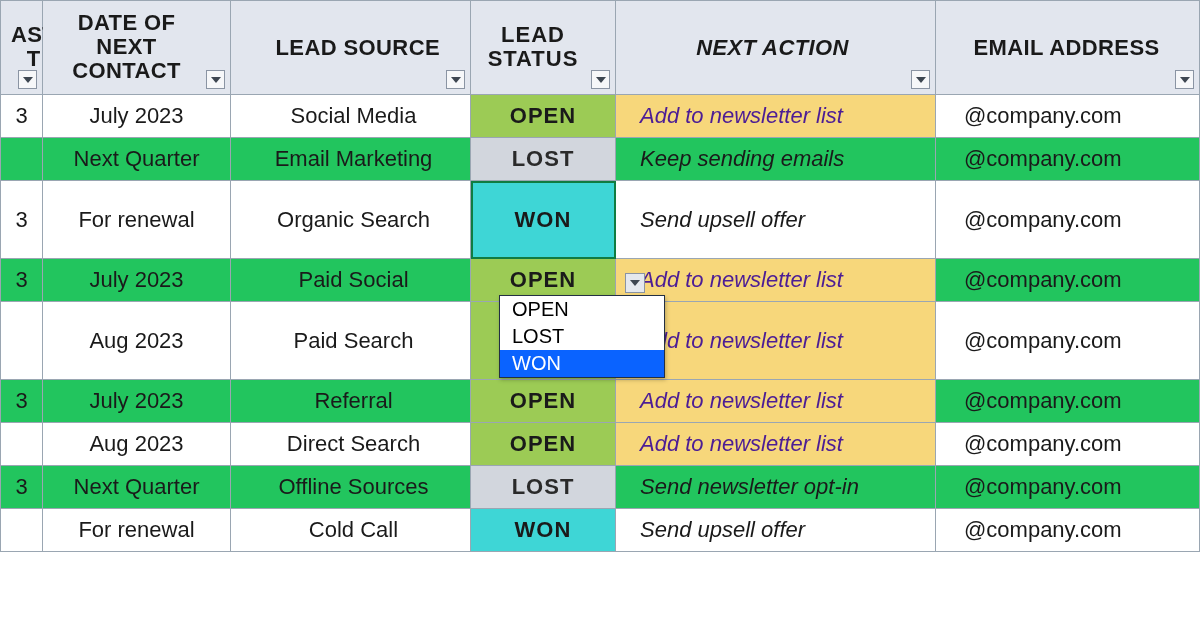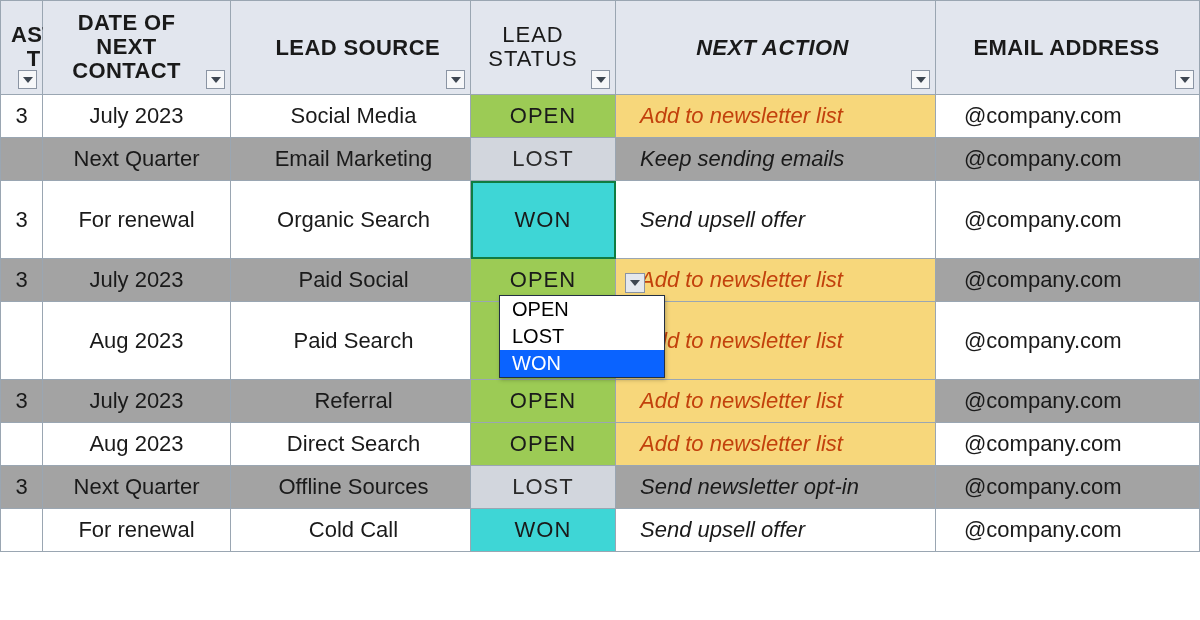--- a/index.html
+++ b/index.html
@@ -34,34 +34,34 @@
     cursor: pointer;
   }
   .filter-btn .tri {
     width: 0; height: 0;
     border-left: 5px solid transparent;
     border-right: 5px solid transparent;
     border-top: 6px solid #3d4651;
   }
 
   td { padding: 8px 14px; background: #ffffff; }
-  tr.even td { background: #a3a3a3; }
+  tr.even td { background: #22c55e; }
 
   .c-last    { width: 42px;  text-align: center; }
   .c-next    { width: 188px; text-align: center; }
   .c-source  { width: 240px; text-align: center; padding-left: 20px; }
-  .c-status  { width: 145px; text-align: center; font-weight: 400; letter-spacing: 1px; position: relative; }
+  .c-status  { width: 145px; text-align: center; font-weight: 700; letter-spacing: 1px; position: relative; }
   .c-action  { width: 320px; text-align: left; padding-left: 24px; font-style: italic; }
   .c-email   { text-align: left; padding-left: 28px; }
 
   .status-OPEN { background: #9ccb55 !important; }
   .status-LOST { background: #d2d6dd !important; color: #2a2a2a; }
   .status-WON  { background: #3ed6d6 !important; }
 
-  .action-hl { background: #f7d77b !important; color: #c2410c; margin-top: 8px; }
+  .action-hl { background: #f7d77b !important; color: #4c1d95; margin-top: 8px; }
 
   .selected-cell { outline: 2px solid #107c41; outline-offset: -2px; }
 
   .dd-handle {
     position: absolute;
     right: -1px;
     bottom: -1px;
     width: 20px;
     height: 20px;
     background: #e4e8ee;

